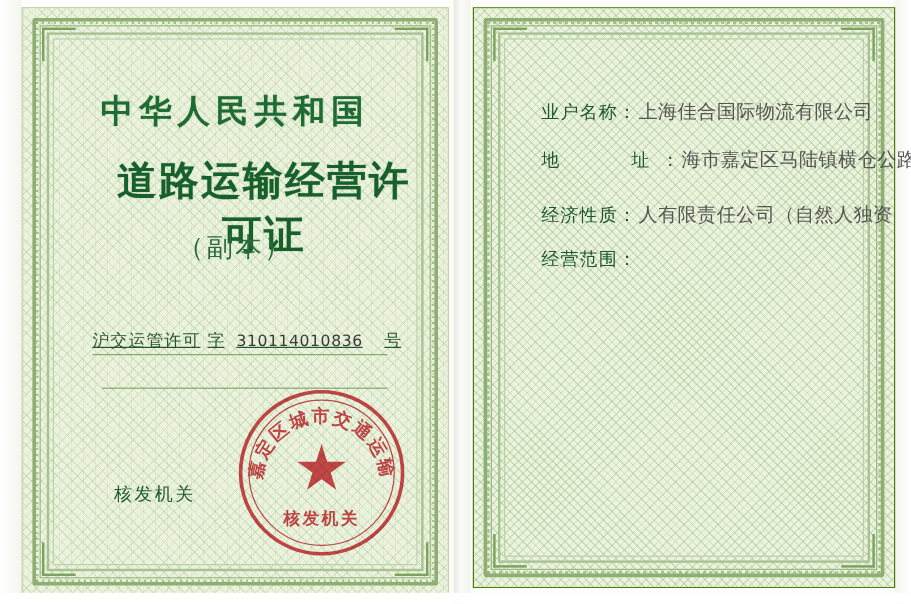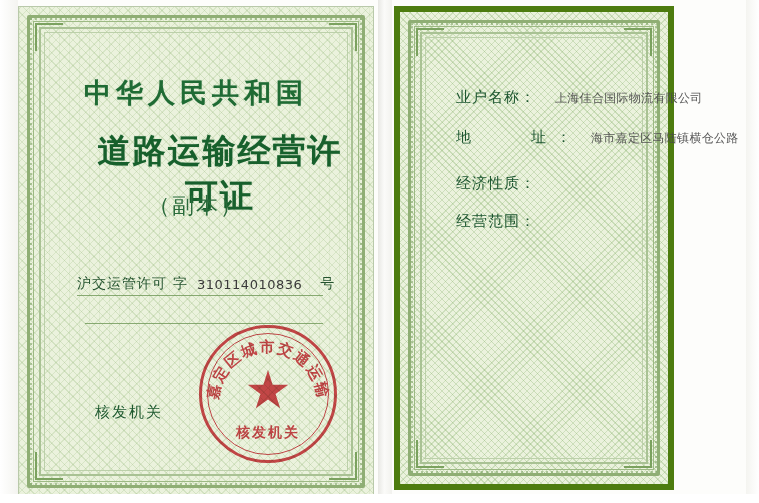--- a/index.html
+++ b/index.html
@@ -30,23 +30,23 @@
   .cert-left {
     left: 18px;
     top: 6px;
     width: 356px;
     height: 491px;
     border: 1px solid #b9c9aa;
   }
   .cert-right {
     left: 394px;
     top: 6px;
-    width: 280px;
+    width: 352px;
     height: 484px;
-    border: 6px solid #4d7c0f;
+    border: 1px solid #4d7c0f;
     text-align: center;
   }
 
   
   .texture {
     position: absolute;
     inset: 0;
     background-color: #eaf2df;
     background-image:
       repeating-linear-gradient(45deg, rgba(120,165,90,0.22) 0 1px, rgba(255,255,255,0) 1px 6px),
@@ -146,20 +146,21 @@
     position: absolute;
     top: 238px;
     left: 28px;
     right: 18px;
     display: flex;
     align-items: flex-end;
     font-family: "DejaVu Serif", serif;
     font-size: 14px;
     color: #24532f;
     white-space: nowrap;
+    text-decoration: underline;
   }
   .row-number .lbl { letter-spacing: 1px; }
   .row-number .zi { margin: 0 6px; }
   .row-number .code {
     font-family: "DejaVu Sans", sans-serif;
     font-size: 13px;
     color: #3a3a3a;
     letter-spacing: 0.5px;
     padding: 0 4px;
     transform: translateY(-1px);
@@ -292,23 +293,23 @@
     letter-spacing: 1px;
     flex: 0 0 auto;
   }
   .field .colon {
     font-size: 15px;
     color: #1d5630;
     margin: 0 2px 0 0;
   }
   .field .fvalue {
     font-family: Liberation Mono, monospace;
-    font-size: 12px;
+    font-size: 16px;
     color: #4a4a4a;
-    margin-left: 18px;
+    margin-left: 0;
     letter-spacing: 0.3px;
     opacity: 0.92;
   }
   .field .fvalue2 {
     position: absolute;
     left: 86px;
     top: 18px;
     font-family: "DejaVu Sans", sans-serif;
     font-size: 12.5px;
     color: #4a4a4a;
@@ -428,20 +429,21 @@
 
       <div class="field f-addr spaced">
         <span class="flabel">地　　址</span>
         <span class="colon">：</span>
         <span class="fvalue">海市嘉定区马陆镇横仓公路</span>
       </div>
 
       <div class="field f-econ">
         <span class="flabel">经济性质</span>
         <span class="colon">：</span>
+        <span class="fvalue">人有限责任公司（自然人独资</span>
       </div>
 
       <div class="field f-scope">
         <span class="flabel">经营范围</span>
         <span class="colon">：</span>
       </div>
 
     </div>
   </div>
 

